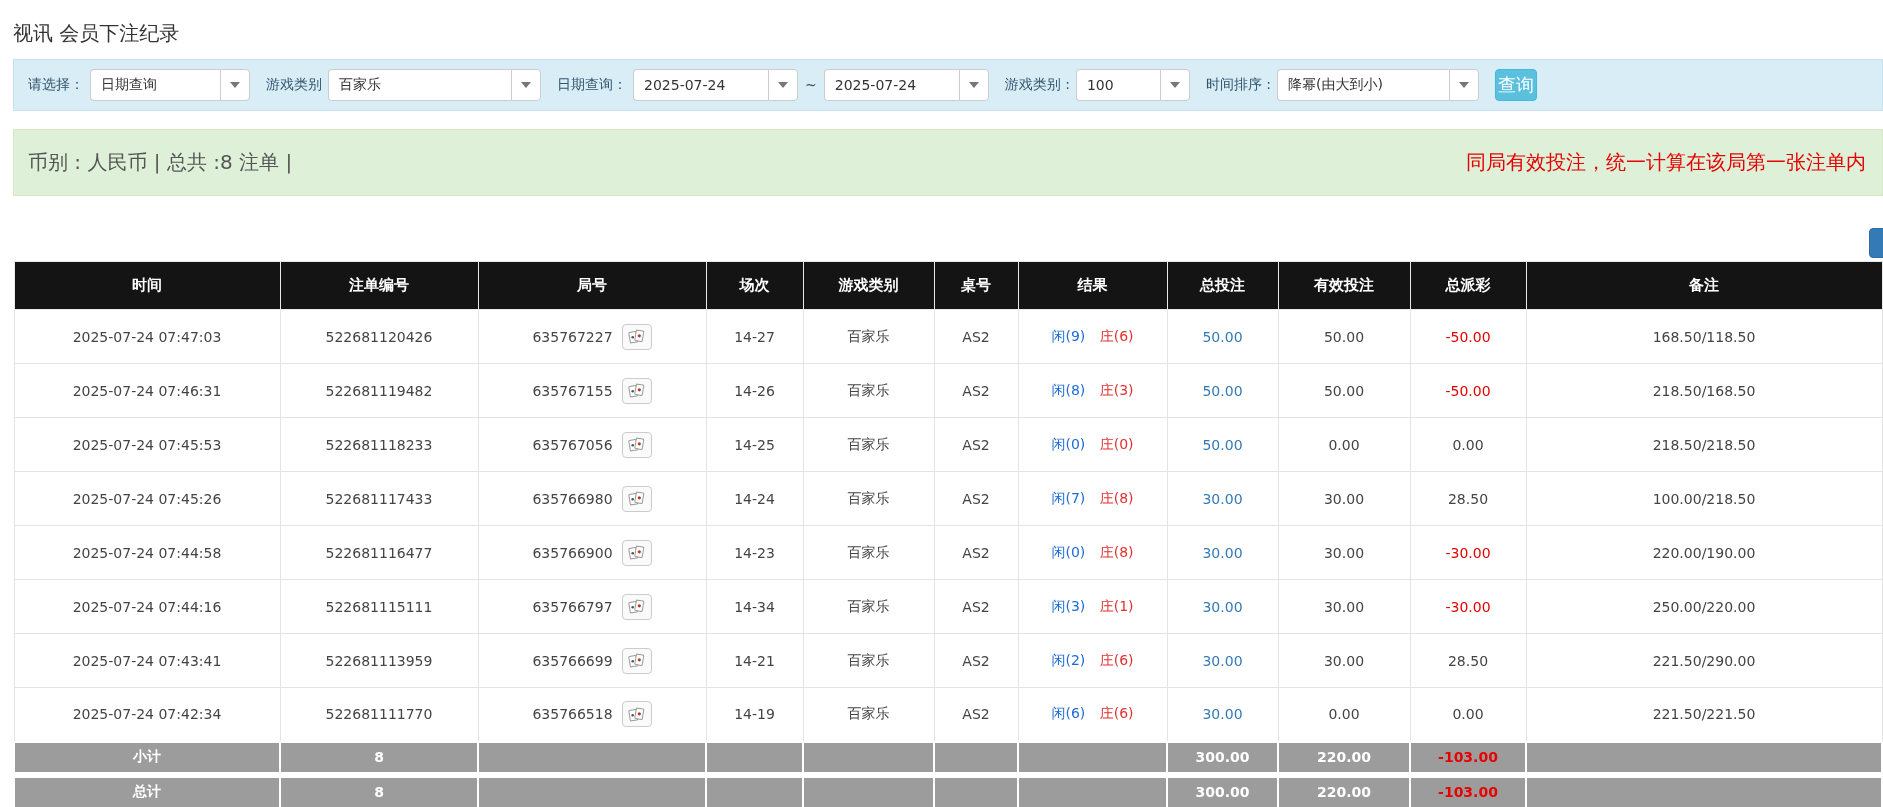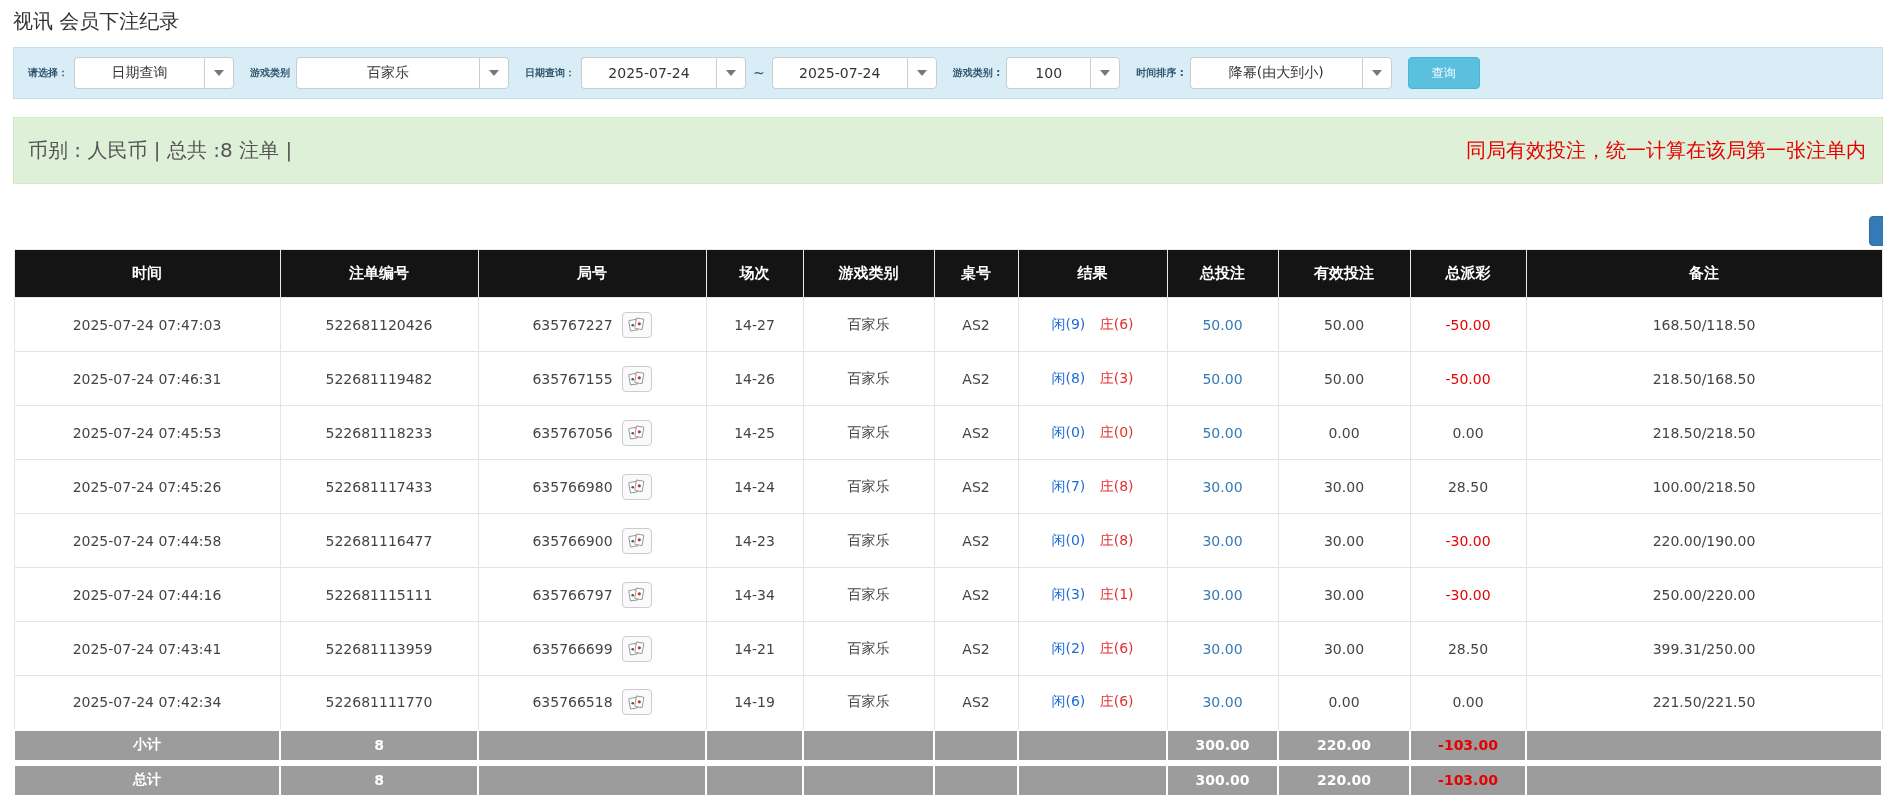--- a/index.html
+++ b/index.html
@@ -7,61 +7,60 @@
   body {
     width:1883px; height:807px; overflow:hidden; position:relative;
     background:#fff;
     font-family:"DejaVu Sans","Liberation Sans",sans-serif;
     color:#444;
   }
   .page { position:relative; width:1883px; height:807px; }
 
   
   .page-title {
-    margin:8px 0 12px 13px;
+    margin:20px 0 12px 13px;
     font-size:20px; font-weight:400; color:#333;
   }
 
   
   .filter-bar {
     margin-left:13px;
     background:var(--filter-bg,#d9edf7);
     border:1px solid #c7e0ee;
     padding:9px 12px;
     display:flex; align-items:center;
     white-space:nowrap;
   }
   .filter-label {
-    font-size:10px; font-weight:700; color:#31556f;
+    font-size:14px; font-weight:400; color:#31556f;
     margin:0 6px 0 16px;
   }
   .filter-label:first-child { margin-left:2px; }
   .combo { display:inline-flex; height:32px; }
   .combo input {
     height:32px; border:1px solid #ccc; border-right:none;
     border-radius:4px 0 0 4px; padding:0 10px;
     font-size:14px; color:#333; background:#fff; outline:none;
     font-family:inherit;
-    text-align:center;
   }
   .caret-btn {
     width:30px; height:32px; border:1px solid #ccc; background:#fff;
     border-radius:0 4px 4px 0; display:flex; align-items:center; justify-content:center;
     cursor:pointer; padding:0;
   }
   .caret {
     width:0; height:0;
     border-left:5px solid transparent; border-right:5px solid transparent;
     border-top:6px solid #777;
   }
   .tilde { font-size:14px; color:#31556f; margin:0 7px; }
   .search-btn {
-    margin-left:16px; height:32px; padding:0 23px;
+    margin-left:16px; height:32px; padding:0 2px;
     background:var(--search-button,#5bc0de); border:1px solid #46b8da;
-    color:#fff; font-size:12px; border-radius:4px; cursor:pointer;
+    color:#fff; font-size:18px; border-radius:4px; cursor:pointer;
     font-family:inherit;
   }
 
   
   .summary-bar {
     margin:18px 0 0 13px;
     background:var(--summary-bg,#dff0d8);
     border:1px solid #d6e9c6;
     padding:19px 14px;
     display:flex; justify-content:space-between; align-items:center;
@@ -445,21 +444,21 @@
       <td>AS2</td>
       <td>
         <span class="res-player">闲(2)</span>
         <span class="res-banker">庄(6)</span>
       </td>
       <td>
         <a class="bet-link">30.00</a>
       </td>
       <td>30.00</td>
       <td class="auto-neg">28.50</td>
-      <td>399.31/250.00</td>
+      <td>221.50/290.00</td>
     </tr>
 
     <tr>
       <td>2025-07-24 07:42:34</td>
       <td>522681111770</td>
       <td>
         <span class="round-cell-inner">
           <span>635766518</span>
           <button class="card-btn">
             <svg width="17" height="15" viewBox="0 0 17 15" aria-hidden="true">

